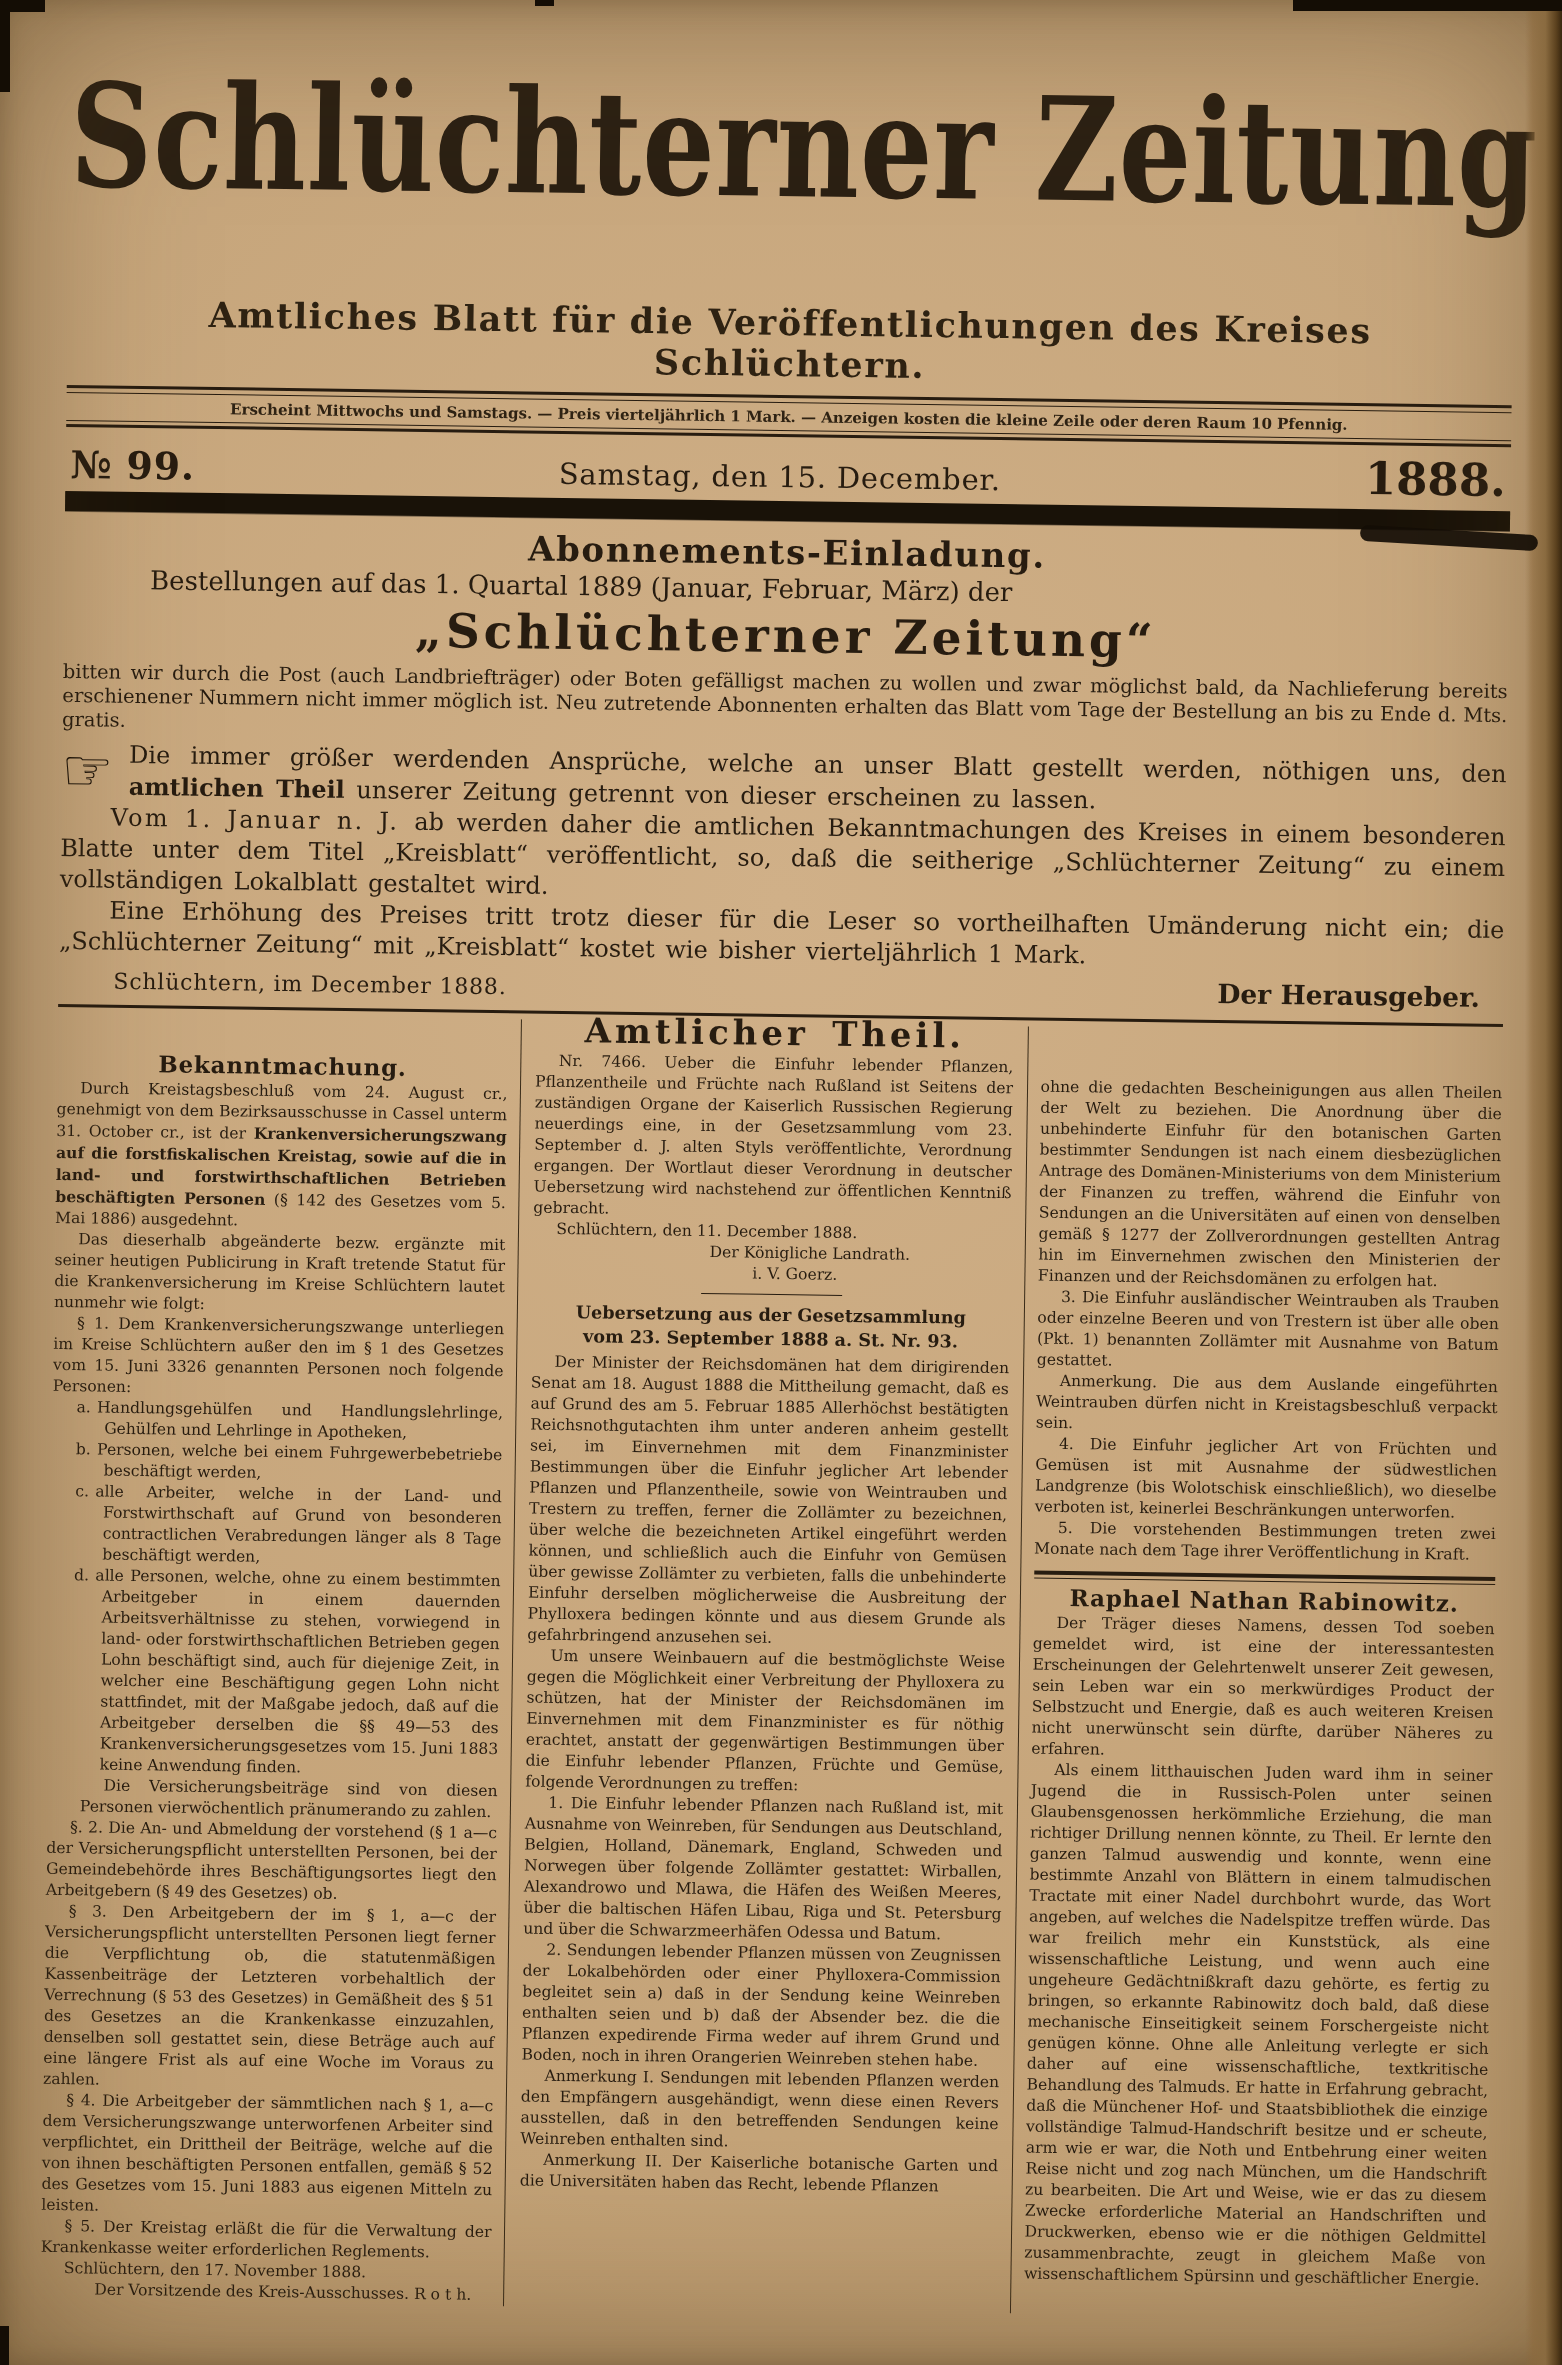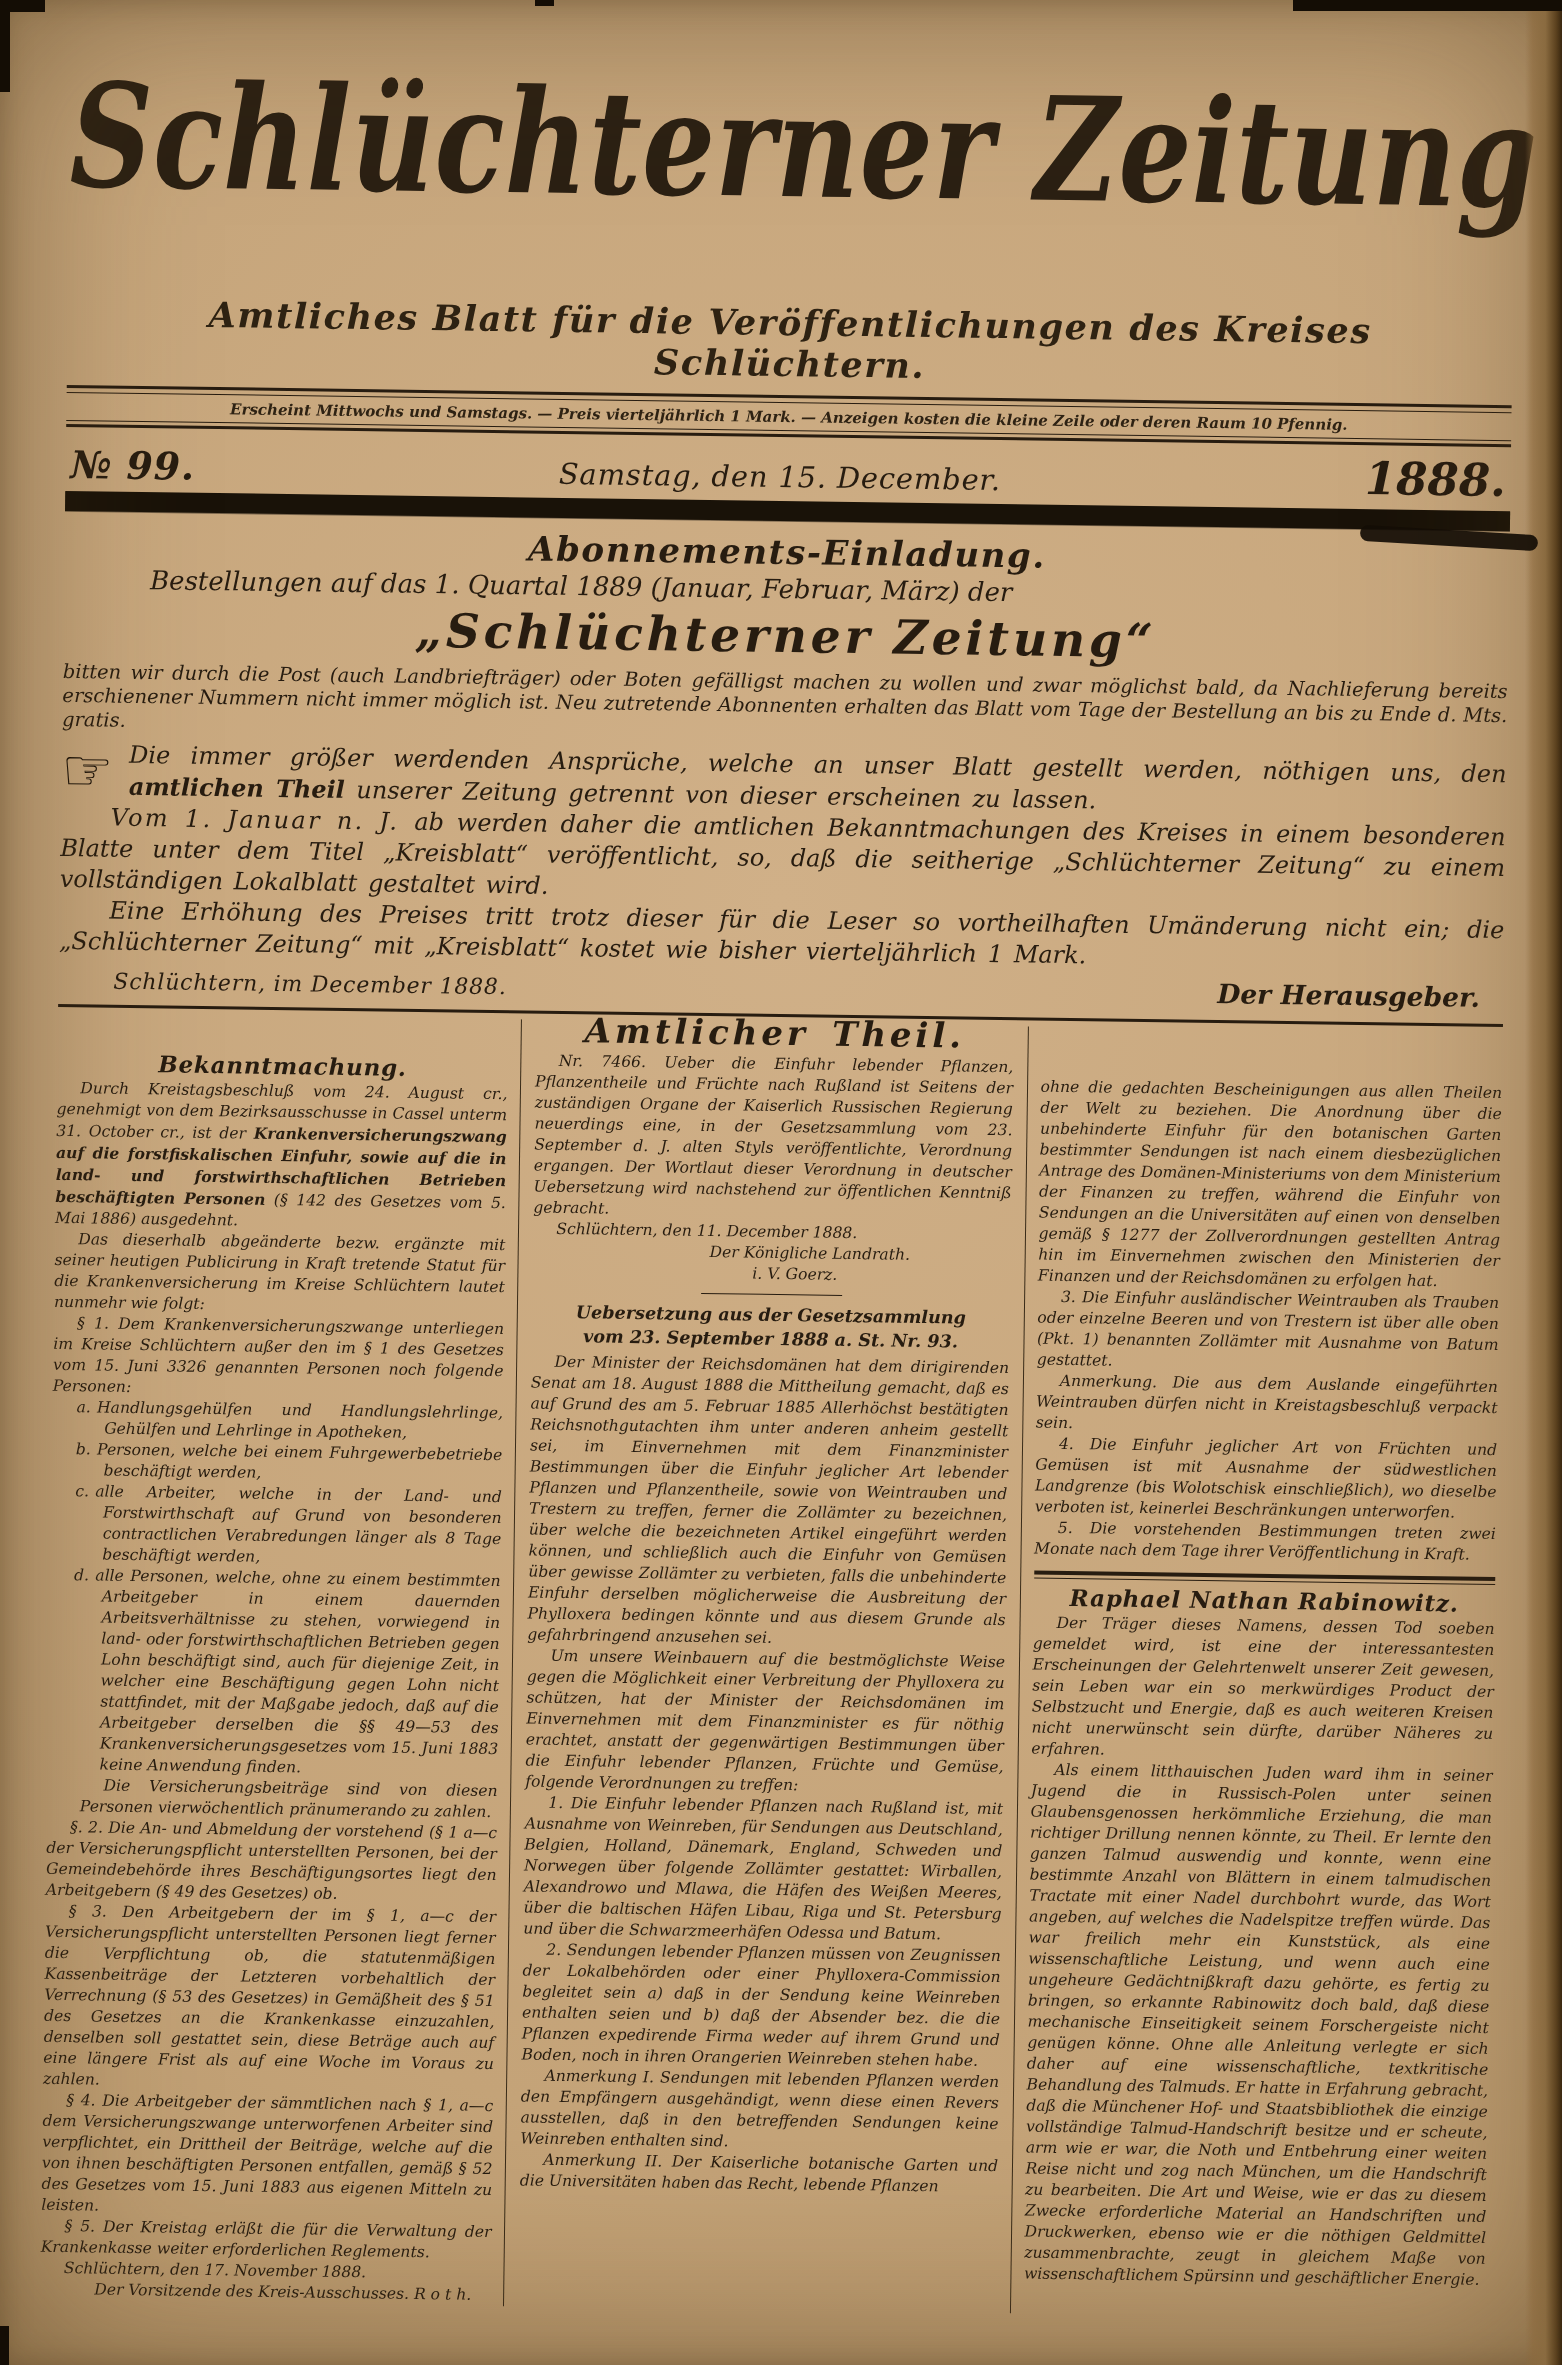--- a/index.html
+++ b/index.html
@@ -9,21 +9,20 @@
   }
   html,body{margin:0;padding:0;}
   body{
     width:1563px;height:2366px;overflow:hidden;position:relative;
     background:#b0905f;
     font-family:"DejaVu Serif", serif;
     color:var(--ink);
   }
   .scan{position:absolute;inset:0;overflow:hidden;
     background:radial-gradient(130% 95% at 50% 38%, #d0b088 0%, #c4a378 55%, #a9895c 100%);
-    font-style:italic;
   }
   .scan::after{content:"";position:absolute;inset:0;pointer-events:none;
     box-shadow:inset 0 0 188px rgba(74,52,22,.55), inset 0 0 31px rgba(60,40,14,.35);}
   .sheet{position:absolute;left:0;top:0;width:1563px;height:2366px;
     padding:50px 59px 0;box-sizing:border-box;
     transform:rotate(.8deg);transform-origin:50% 40%;}
   
   .title{margin:0;font-size:114px;font-weight:bold;text-align:center;white-space:nowrap;
     line-height:234px;height:249px;transform:scaleY(1.26);transform-origin:50% 80%;
     color:#2b2013;letter-spacing:0.8px;}
@@ -120,21 +119,21 @@
         <span class="dateline">Schlüchtern, im December 1888.</span>
         <span class="signature">Der Herausgeber.</span>
       </div>
       <div class="section-rule"></div>
     </section>
 
     <section class="columns">
       <div class="col col-left">
         <div>
             <h3 class="colhead"><span>Bekanntmachung.</span></h3>
-            <p class="cp "><span>Durch Kreistagsbeschluß vom 24. August cr., genehmigt von dem Bezirksausschusse in Cassel unterm 31. October cr., ist der </span><span class="b">Krankenversicherungszwang auf die forstfiskalischen Einfuhr, sowie auf die in land- und forstwirthschaftlichen Betrieben beschäftigten Personen</span><span> (§ 142 des Gesetzes vom 5. Mai 1886) ausgedehnt.</span></p>
+            <p class="cp "><span>Durch Kreistagsbeschluß vom 24. August cr., genehmigt von dem Bezirksausschusse in Cassel unterm 31. October cr., ist der </span><span class="b">Krankenversicherungszwang auf die forstfiskalischen Kreistag, sowie auf die in land- und forstwirthschaftlichen Betrieben beschäftigten Personen</span><span> (§ 142 des Gesetzes vom 5. Mai 1886) ausgedehnt.</span></p>
             <p class="cp "><span>Das dieserhalb abgeänderte bezw. ergänzte mit seiner heutigen Publicirung in Kraft tretende Statut für die Krankenversicherung im Kreise Schlüchtern lautet nunmehr wie folgt:</span></p>
             <p class="cp "><span>§ 1.  Dem Krankenversicherungszwange unterliegen im Kreise Schlüchtern außer den im § 1 des Gesetzes vom 15. Juni 3326 genannten Personen noch folgende Personen:</span></p>
             <div class="li"><span class="marker">a.</span><span>Handlungsgehülfen und Handlungslehrlinge, Gehülfen und Lehrlinge in Apotheken,</span></div>
             <div class="li"><span class="marker">b.</span><span>Personen, welche bei einem Fuhrgewerbebetriebe beschäftigt werden,</span></div>
             <div class="li"><span class="marker">c.</span><span>alle Arbeiter, welche in der Land- und Forstwirthschaft auf Grund von besonderen contractlichen Verabredungen länger als 8 Tage beschäftigt werden,</span></div>
             <div class="li"><span class="marker">d.</span><span>alle Personen, welche, ohne zu einem bestimmten Arbeitgeber in einem dauernden Arbeitsverhältnisse zu stehen, vorwiegend in land- oder forstwirthschaftlichen Betrieben gegen Lohn beschäftigt sind, auch für diejenige Zeit, in welcher eine Beschäftigung gegen Lohn nicht stattfindet, mit der Maßgabe jedoch, daß auf die Arbeitgeber derselben die §§ 49—53 des Krankenversicherungsgesetzes vom 15. Juni 1883 keine Anwendung finden.</span></div>
             <p class="cp ind2"><span>Die Versicherungsbeiträge sind von diesen Personen vierwöchentlich pränumerando zu zahlen.</span></p>
             <p class="cp "><span>§. 2. Die An- und Abmeldung der vorstehend (§ 1 a—c der Versicherungspflicht unterstellten Personen, bei der Gemeindebehörde ihres Beschäftigungsortes liegt den Arbeitgebern (§ 49 des Gesetzes) ob.</span></p>
             <p class="cp "><span>§ 3. Den Arbeitgebern der im § 1, a—c der Versicherungspflicht unterstellten Personen liegt ferner die Verpflichtung ob, die statutenmäßigen Kassenbeiträge der Letzteren vorbehaltlich der Verrechnung (§ 53 des Gesetzes) in Gemäßheit des § 51 des Gesetzes an die Krankenkasse einzuzahlen, denselben soll gestattet sein, diese Beträge auch auf eine längere Frist als auf eine Woche im Voraus zu zahlen.</span></p>
             <p class="cp "><span>§ 4.  Die Arbeitgeber der sämmtlichen nach § 1, a—c dem Versicherungszwange unterworfenen Arbeiter sind verpflichtet, ein Drittheil der Beiträge, welche auf die von ihnen beschäftigten Personen entfallen, gemäß § 52 des Gesetzes vom 15. Juni 1883 aus eigenen Mitteln zu leisten.</span></p>

